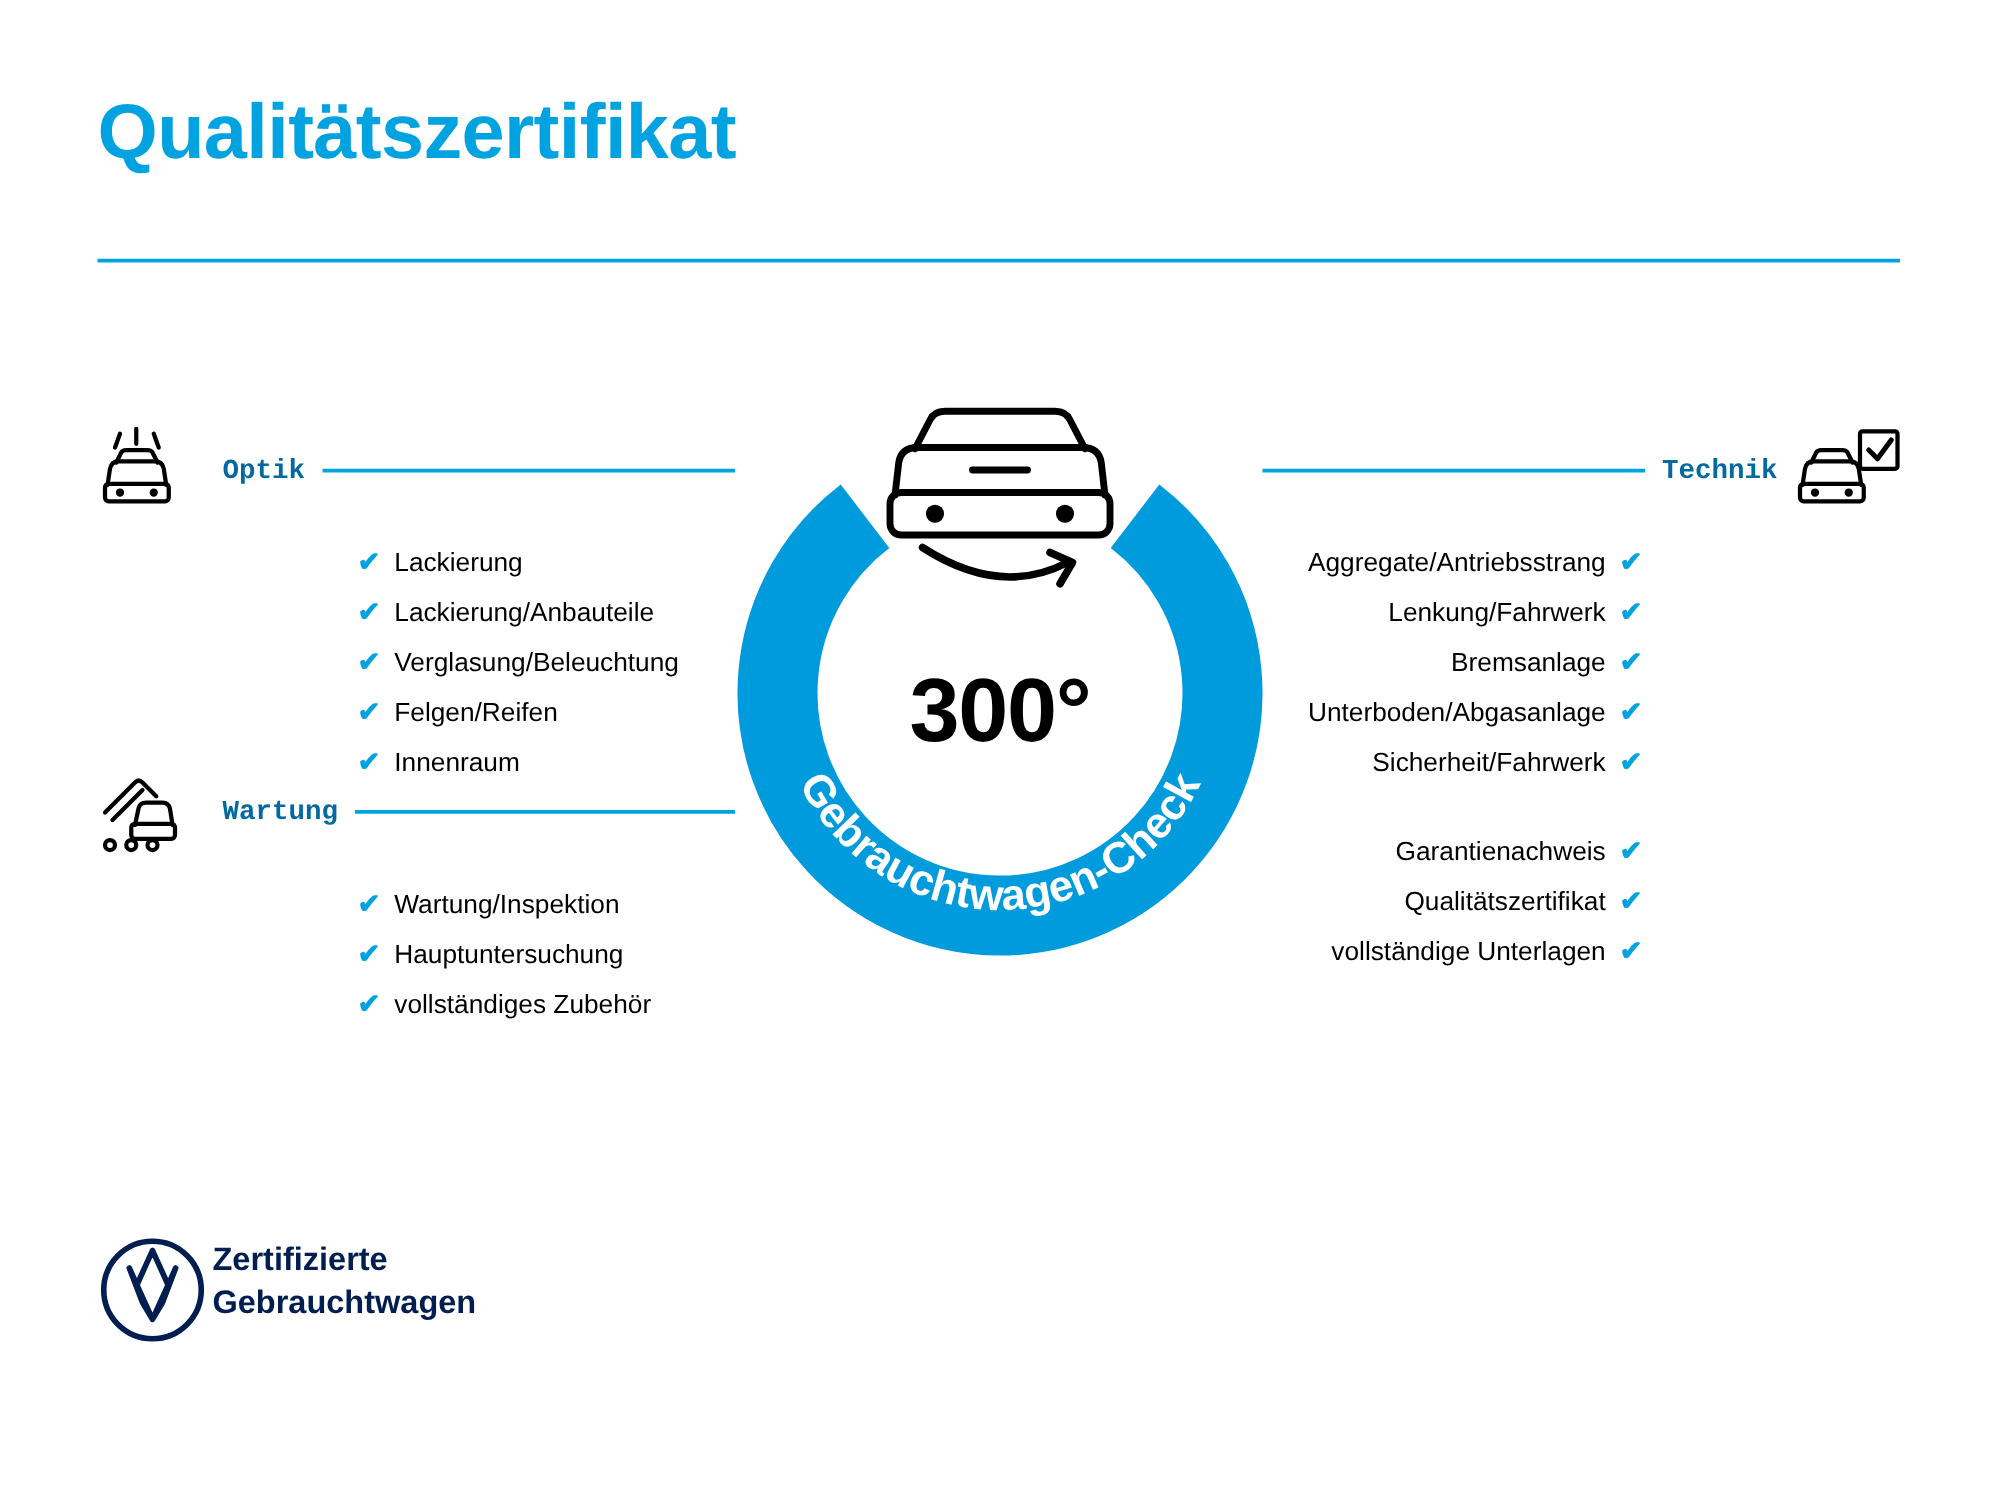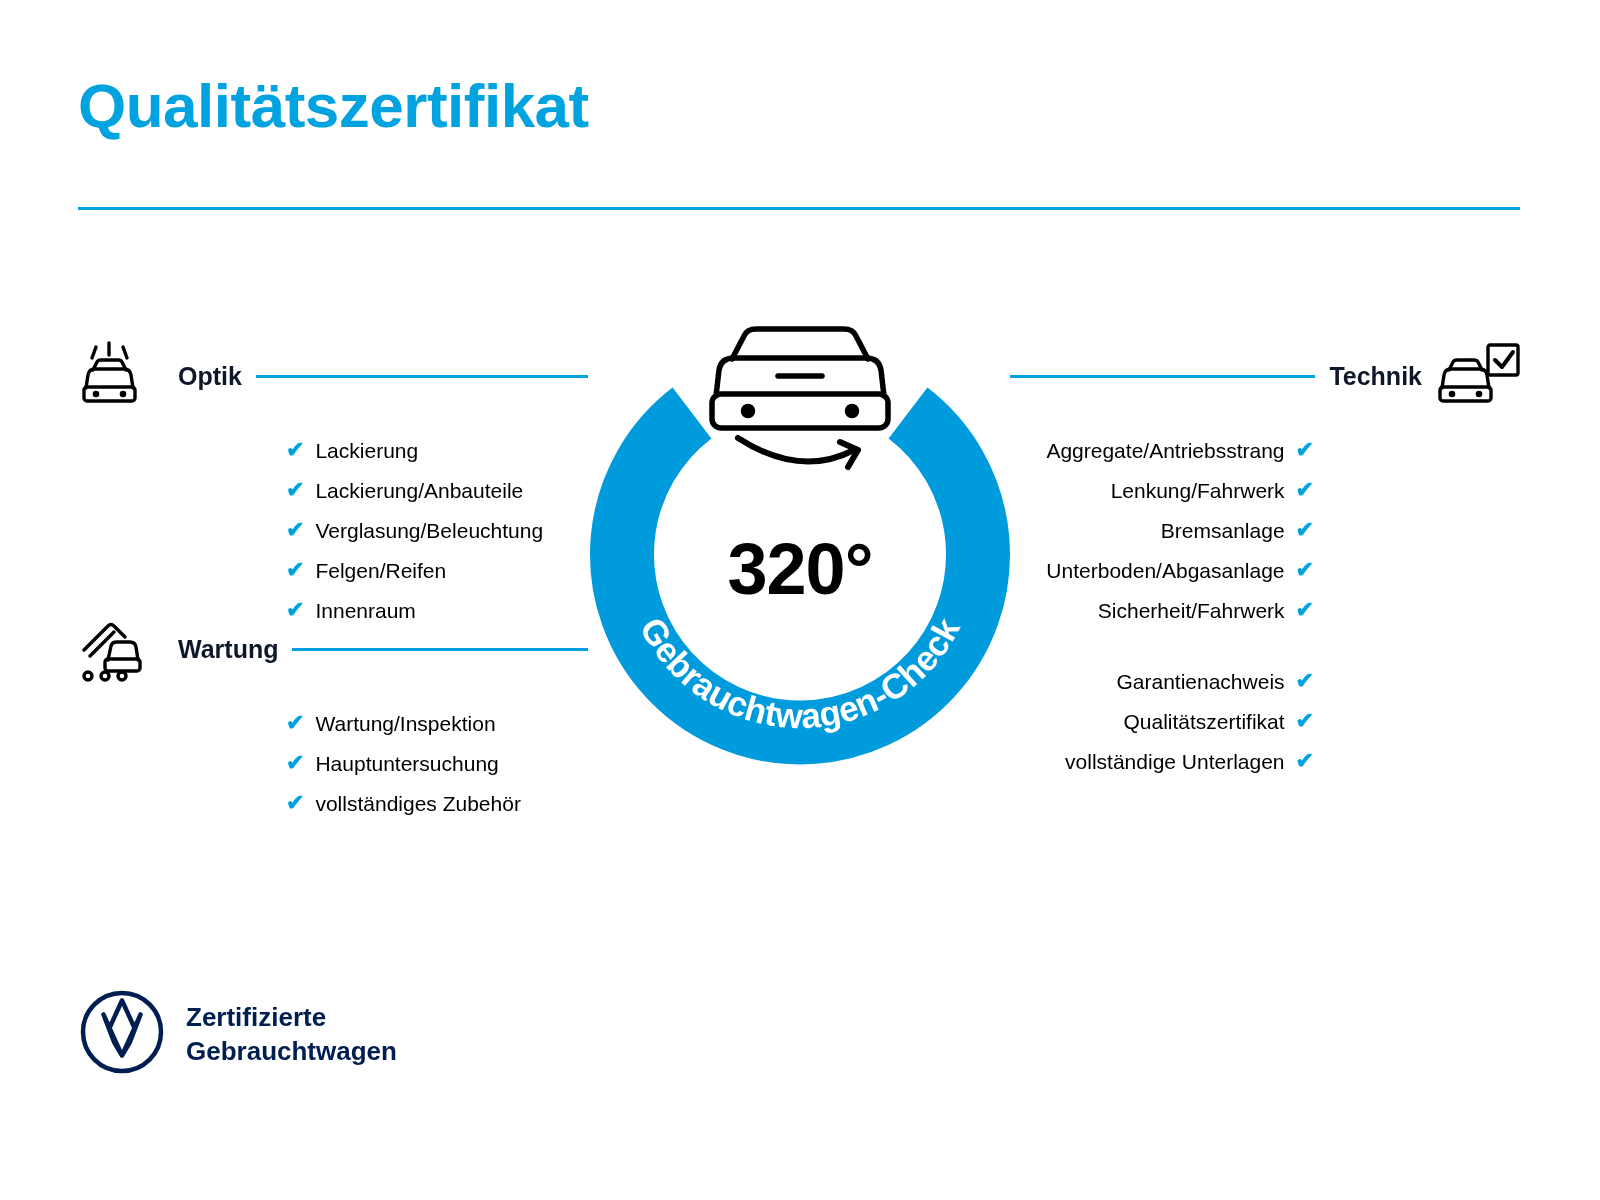--- a/index.html
+++ b/index.html
@@ -48,24 +48,25 @@
   .section-head {
     display: flex;
     align-items: center;
     gap: 14px;
   }
   .section-head.right {
     flex-direction: row-reverse;
     justify-content: center;
   }
   .section-title {
-    font-size: 25px;
-    font-weight: bold;
-    color: #0f172a;
+    font-size: 22px;
+    font-weight: bold;
+    color: #0369a1;
     white-space: nowrap;
+    font-family: Liberation Mono, monospace;
   }
   .head-rule {
     height: 3px;
     background: #00A3E0;
     flex: 1 1 auto;
   }
   .icon-box {
     width: 86px;
     height: 72px;
     flex: 0 0 auto;
@@ -134,22 +135,22 @@
     color: #000;
     letter-spacing: -1px;
   }
 
   
   .footer {
     position: absolute;
     left: 80px;
     top: 990px;
     display: flex;
-    align-items: center;
-    gap: 22px;
+    align-items: flex-start;
+    gap: 6px;
   }
   .footer-text {
     font-size: 26px;
     font-weight: bold;
     color: #001E50;
     line-height: 1.32;
     white-space: pre-line;
   }
 </style>
 </head>
@@ -314,21 +315,21 @@
         <circle cx="144" cy="101" r="4.5" fill="#000"></circle>
         <line x1="70" y1="66" x2="114" y2="66"></line>
         <path d="M30 128 Q92 168 146 140" stroke-width="6"></path>
         <path d="M132 132 L150 140 L140 157" stroke-width="6"></path>
       </g>
 
       <text font-family="Liberation Sans, sans-serif" font-size="35" font-weight="bold" fill="#ffffff">
         <textPath href="#arcpath" startOffset="50%" text-anchor="middle">Gebrauchtwagen-Check</textPath>
       </text>
     </svg>
-    <div class="badge-number">320°</div>
+    <div class="badge-number">300°</div>
   </div>
 
   <div class="footer">
     <span>
       <svg width="84" height="84" viewBox="0 0 84 84">
         <circle cx="42" cy="42" r="39" fill="none" stroke="#001E50" stroke-width="4.5"></circle>
         <path d="M42 10.5
                  L47.5 22.5 L54.5 38 L60.5 24.5
                  M42 10.5 L36.5 22.5 L29.5 38 L23.5 24.5
                  M29.5 38 L42 65.5 L54.5 38

